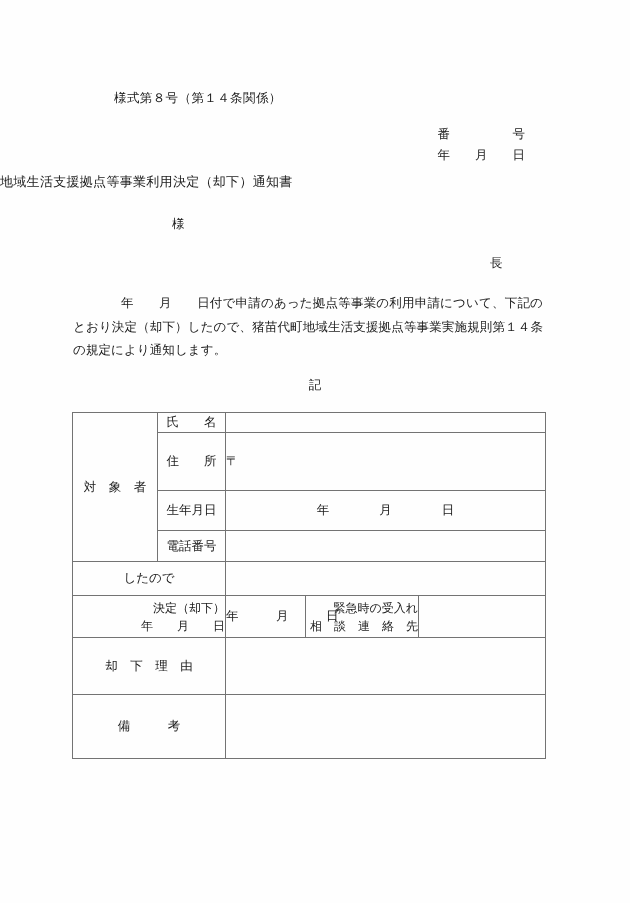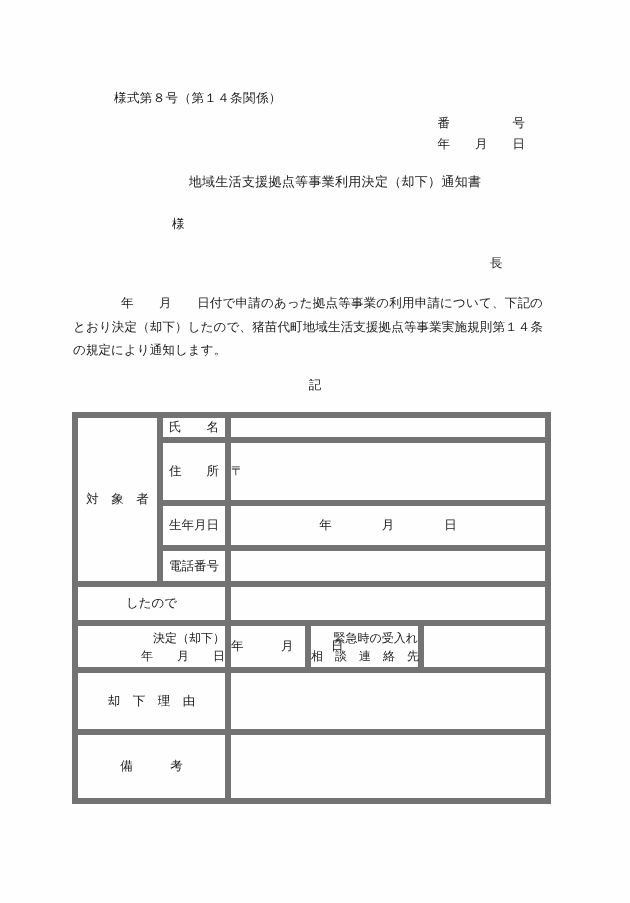--- a/index.html
+++ b/index.html
@@ -27,36 +27,35 @@
     left: 73px;
     top: 90px;
     font-size: 12.5px;
     letter-spacing: 0.4px;
     white-space: nowrap;
     margin-left: 41px;
   }
   .doc-meta {
     position: absolute;
     right: 105px;
-    top: 113px;
+    top: 124px;
     font-size: 12.5px;
     line-height: 21px;
     text-align: center;
     white-space: pre;
   }
   .doc-title {
     position: absolute;
     left: 0;
     right: 0;
     top: 173px;
-    text-align: center;
+    text-align: left;
     font-size: 13px;
     letter-spacing: 0.3px;
     white-space: nowrap;
-    padding-left: 40px;
   }
   .addressee {
     position: absolute;
     left: 172px;
     top: 216px;
     font-size: 12.5px;
   }
   .issuer {
     position: absolute;
     left: 490px;
@@ -90,21 +89,21 @@
   .form-table {
     position: absolute;
     left: 72px;
     top: 412px;
     width: 473px;
     border-collapse: collapse;
     table-layout: fixed;
     font-size: 12.5px;
   }
   .form-table td {
-    border: 6px solid #737373;
+    border: 1px solid #737373;
     padding: 0;
     vertical-align: middle;
   }
   .lbl {
     text-align: center;
     white-space: pre;
     line-height: 19px;
   }
   .lbl-2line {
     text-align: right;

